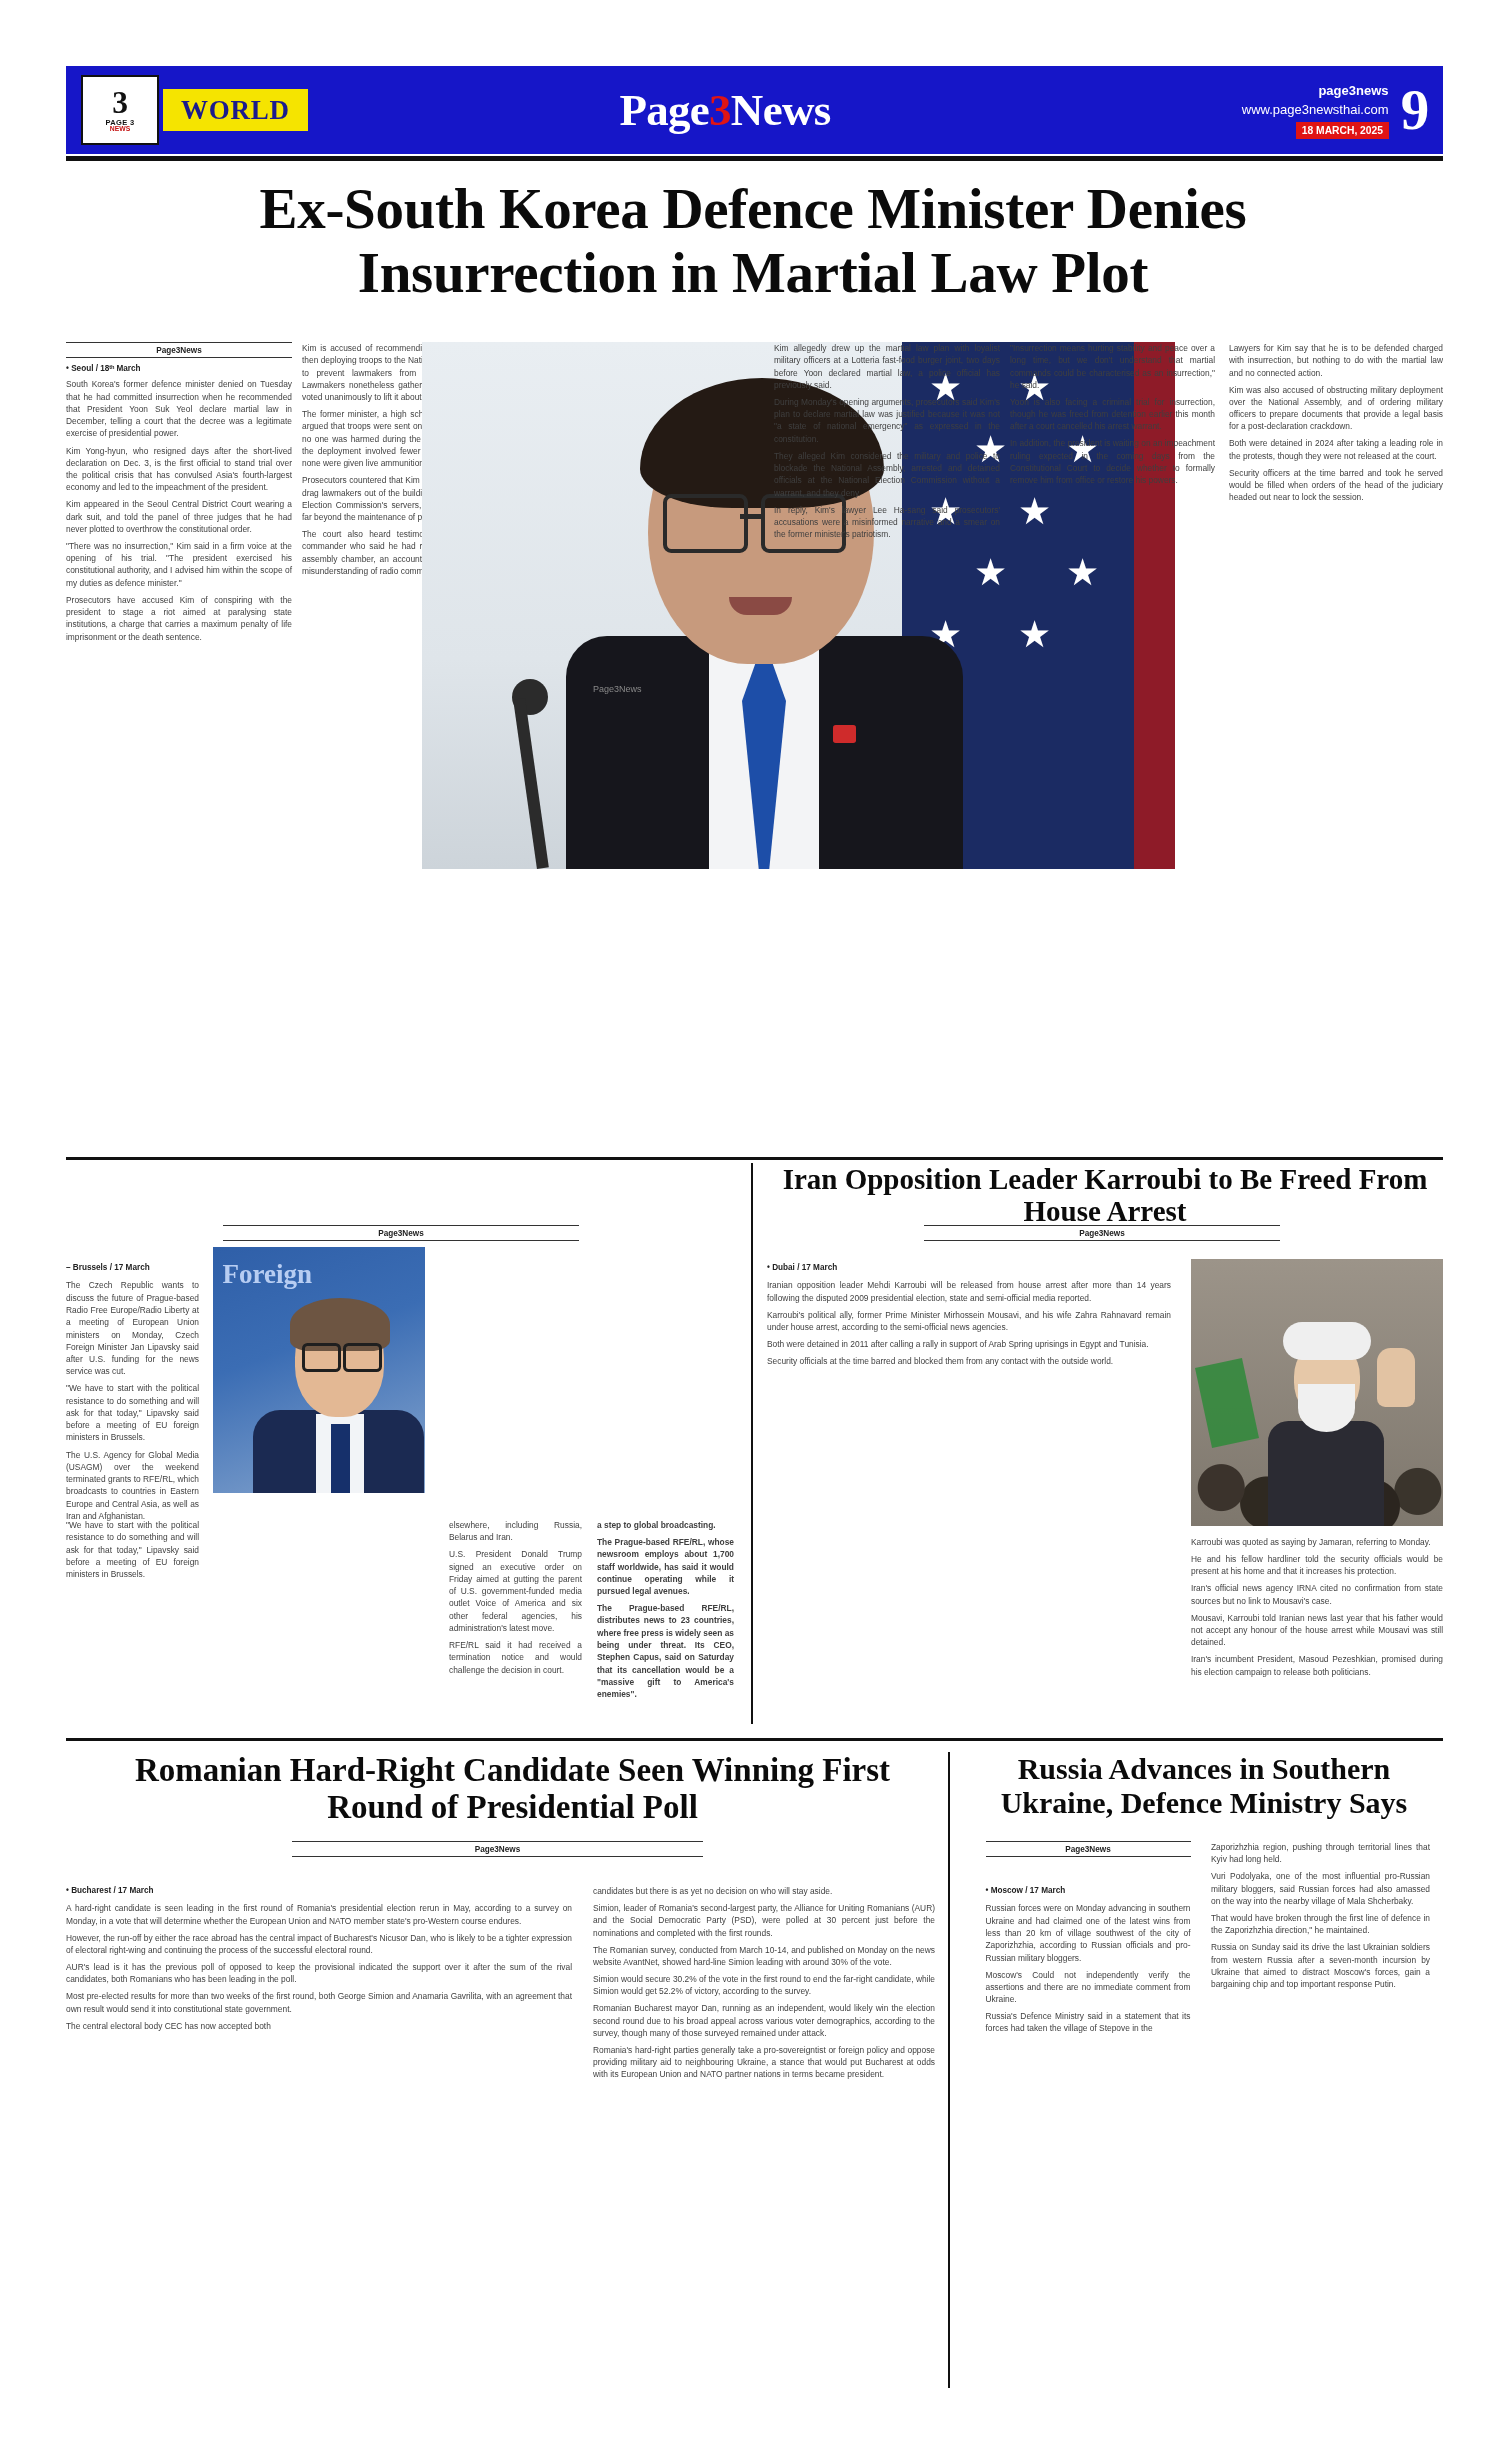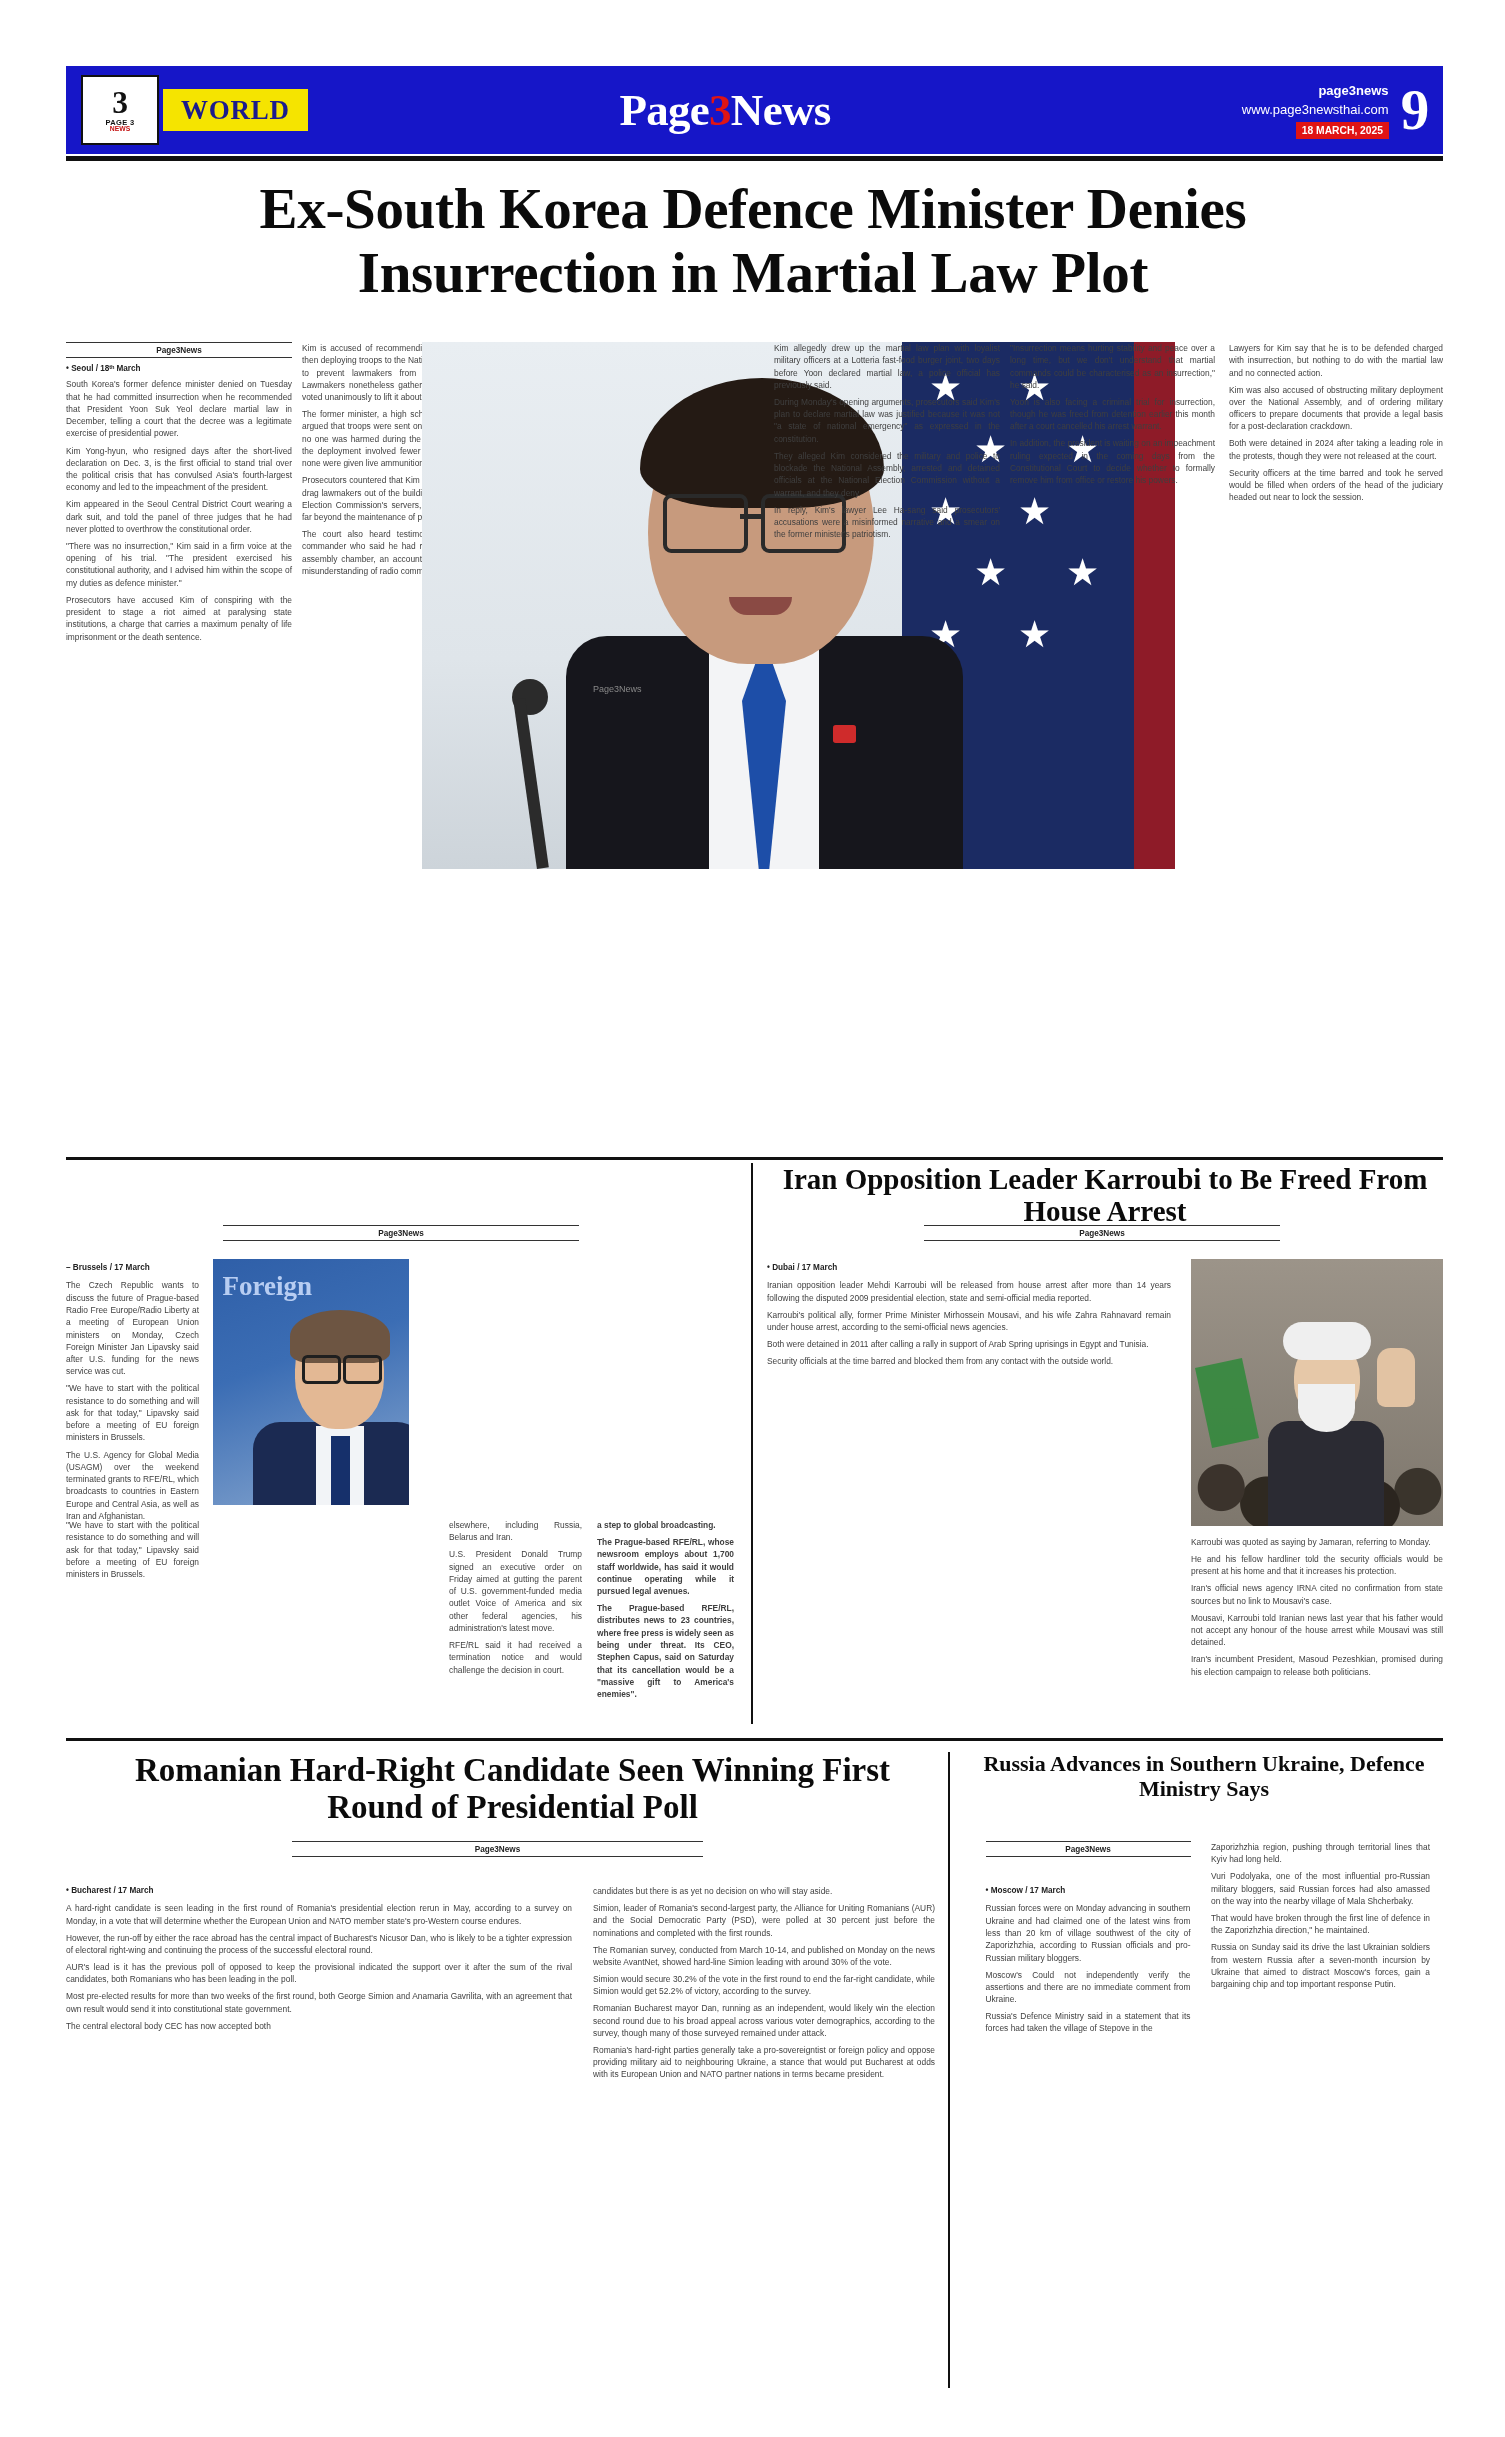--- a/index.html
+++ b/index.html
@@ -69,21 +69,21 @@
   .ph-mic{position:absolute;left:103px;top:356px;width:12.3px;height:171px;background:#2b2b2b;transform:rotate(-8deg);}
   .ph-micball{position:absolute;left:90px;top:337px;width:36px;height:36px;background:#2b2b2b;border-radius:50%;}
 
   
   .hr-thick{position:absolute;background:#111;height:3.4px;}
   .sub-head{font-family:"Liberation Serif",serif;font-weight:bold;text-align:center;color:#0b0b0b;}
 
   
   .czech{position:absolute;left:66px;top:1163px;width:671px;height:568px;}
   .czech .head{font-size:29px;line-height:1.12;}
-  .czech-photo{position:absolute;left:147px;top:96px;width:196px;height:246px;background:#1d4ed8;overflow:hidden;}
+  .czech-photo{position:absolute;left:147px;top:84px;width:212px;height:246px;background:#1d4ed8;overflow:hidden;}
   .cz-bg{position:absolute;inset:0;background:linear-gradient(160deg,#2f5fa8 0%,#3b6db4 40%,#88a7cf 100%);}
   .cz-text{position:absolute;left:9.6px;top:12.3px;color:#cfe0ff;font-family:"Liberation Serif",serif;font-size:27px;font-weight:bold;opacity:.85;}
   .cz-head{position:absolute;left:82px;top:60px;width:89px;height:110px;background:#e3b894;border-radius:46%;}
   .cz-hair{position:absolute;left:77px;top:51px;width:100px;height:53px;background:#6d5542;border-radius:50% 50% 20% 20%;}
   .cz-glassl{position:absolute;left:89px;top:96px;width:33px;height:23px;border:3.4px solid #1f1f1f;border-radius:5.5px;}
   .cz-glassr{position:absolute;left:130px;top:96px;width:33px;height:23px;border:3.4px solid #1f1f1f;border-radius:5.5px;}
   .cz-suit{position:absolute;left:40px;top:163px;width:171px;height:89px;background:#1b2a52;border-radius:27px 27px 0 0;}
   .cz-shirt{position:absolute;left:103px;top:167px;width:48px;height:82px;background:#f2f4f7;}
   .cz-tie{position:absolute;left:118px;top:177px;width:19px;height:75px;background:#16306b;}
 
@@ -104,21 +104,21 @@
   .ir-robe{position:absolute;left:77px;top:162px;width:116px;height:110px;background:#2b2b33;border-radius:20.5px 20.5px 0 0;}
   .ir-hand{position:absolute;left:186px;top:89px;width:38px;height:59px;background:#e2c3a3;border-radius:13.7px 13.7px 8.2px 8.2px;}
   .ir-green{position:absolute;left:12.3px;top:103px;width:48px;height:82px;background:#2f8a3a;transform:rotate(-12deg);opacity:.85;}
 
   
   .romania{position:absolute;left:66px;top:1752px;width:869px;height:636px;}
   .romania .head{font-size:33px;line-height:1.12;margin-left:24px;}
 
   
   .russia{position:absolute;left:965px;top:1752px;width:478px;height:636px;}
-  .russia .head{font-size:22px;line-height:1.12;}
+  .russia .head{font-size:30px;line-height:1.12;}
 
   .vrule{position:absolute;background:#111;width:2.1px;}
 
   .smalltext{font-size:8.4px;line-height:1.46;text-align:justify;color:#3f3f3f;}
   .smalltext p{margin:0 0 4.8px 0;}
 </style>
 </head>
 <body>
 
 <div class="page">

